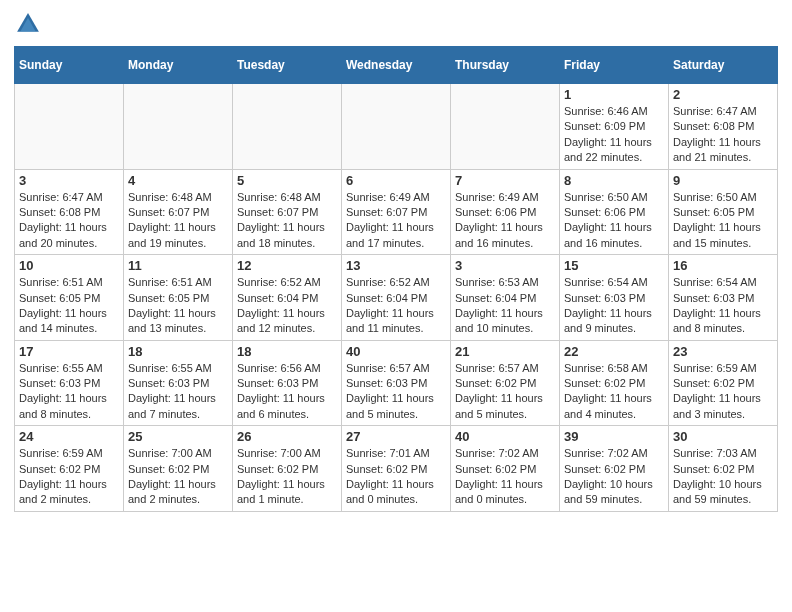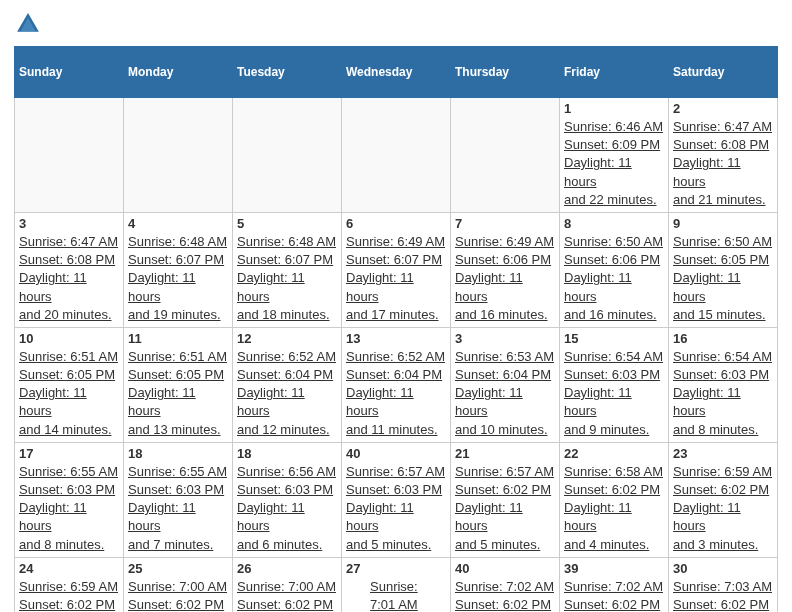--- a/index.html
+++ b/index.html
@@ -53,21 +53,21 @@
     .calendar {
       width: 100%;
       border-collapse: collapse;
       table-layout: fixed;
     }
     .calendar th {
       background-color: #2e6da4;
       color: #fff;
       font-size: 12px;
       font-weight: bold;
-      padding: 18px 4px;
+      padding: 11px 4px;
       text-align: left;
       border: 1px solid #2e6da4;
     }
     .calendar td {
       border: 1px solid #ccc;
       vertical-align: top;
       padding: 3px 4px;
       font-size: 10px;
       color: #333;
       height: 82px;
@@ -79,24 +79,23 @@
     .calendar tr:nth-child(odd) td:not(.empty) {
       background: #fff;
     }
     .day-number {
       font-size: 13px;
       font-weight: bold;
       display: block;
       margin-bottom: 2px;
     }
     .day-info {
-      font-size: 13px;
+      font-size: 11px;
       line-height: 1.4;
       color: #333;
-      text-decoration: underline;
     }
   </style>
 </head>
 <body>
 
 <div class="page">
   <div class="header">
     <div class="logo">
       <svg class="logo-icon" viewBox="0 0 36 36">
         <polygon points="18,4 32,28 4,28" fill="#2e6da4"></polygon>
@@ -317,21 +316,21 @@
           </td>
           <td>
             <span class="day-number">26</span>
             <div class="day-info" style="white-space: pre-line;">Sunrise: 7:00 AM
 Sunset: 6:02 PM
 Daylight: 11 hours
 and 1 minute.</div>
           </td>
           <td>
             <span class="day-number">27</span>
-            <div class="day-info" style="white-space: pre-line; margin-left: 24px;">Sunrise: 7:01 AM
+            <div class="day-info" style="white-space: pre-line;">Sunrise: 7:01 AM
 Sunset: 6:02 PM
 Daylight: 11 hours
 and 0 minutes.</div>
           </td>
           <td>
             <span class="day-number">40</span>
             <div class="day-info" style="white-space: pre-line;">Sunrise: 7:02 AM
 Sunset: 6:02 PM
 Daylight: 11 hours
 and 0 minutes.</div>

